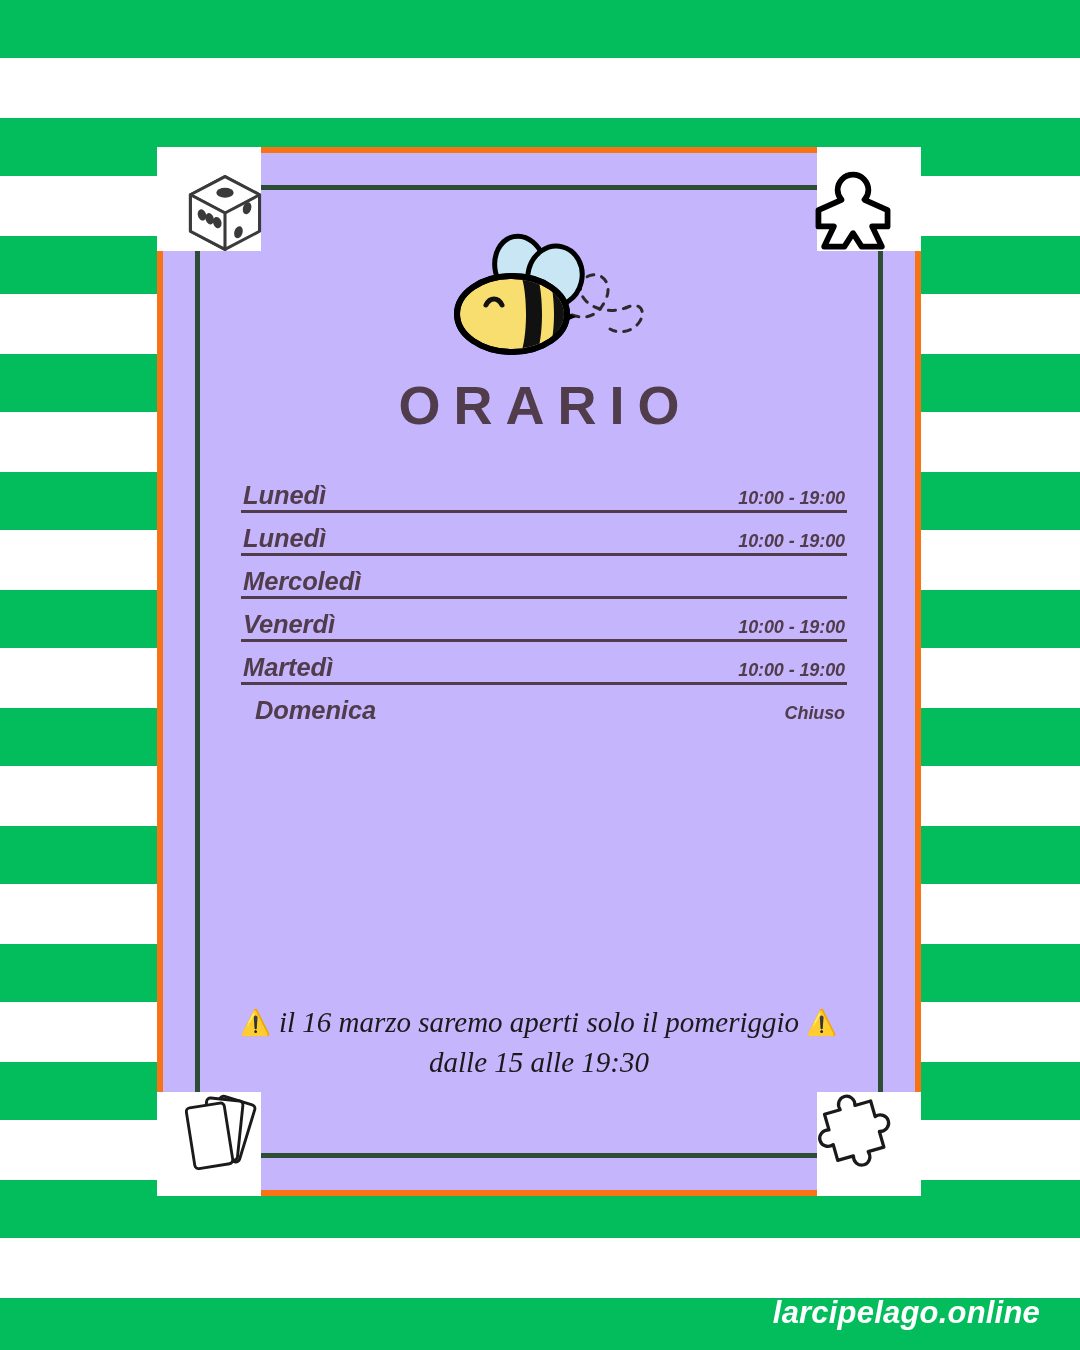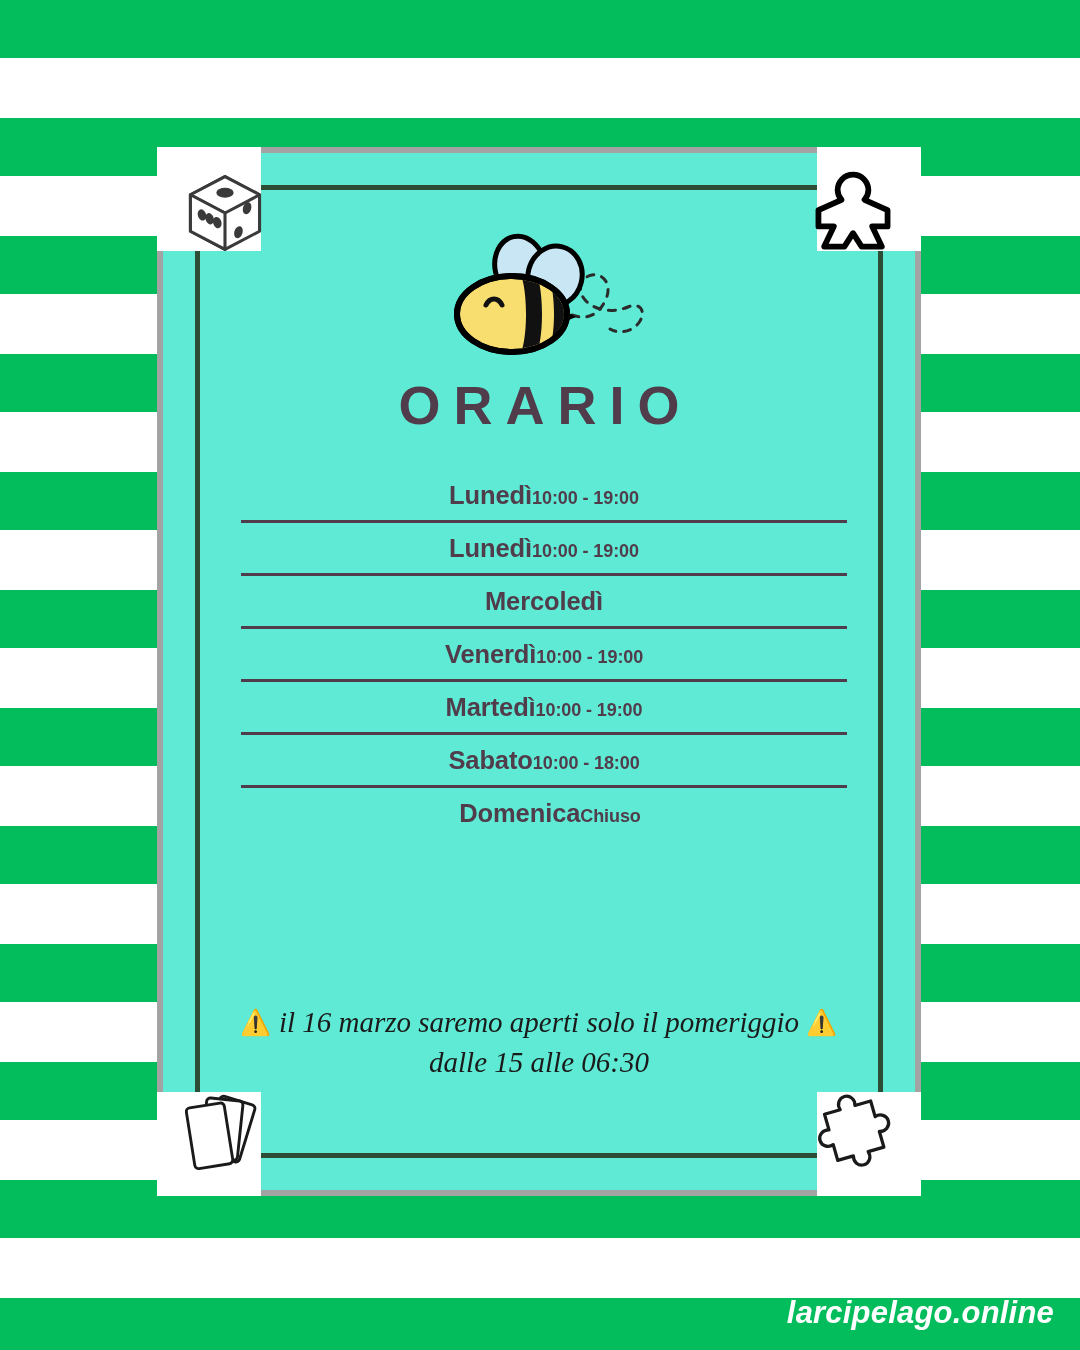--- a/index.html
+++ b/index.html
@@ -29,22 +29,22 @@
     z-index: 0;
   }
 
   
   #poster-card {
     position: absolute;
     left: 157px;
     top: 147px;
     width: 764px;
     height: 1049px;
-    background: #5eead4;
-    border: 6px solid #a3a3a3;
+    background: #c4b5fd;
+    border: 6px solid #f97316;
     box-sizing: border-box;
     z-index: 2;
   }
 
   
   #inner-frame {
     position: absolute;
     left: 32px;
     top: 32px;
     right: 32px;
@@ -105,23 +105,24 @@
   #schedule {
     position: absolute;
     left: 78px;
     right: 68px;
     top: 317px;
     z-index: 5;
   }
   .schedule-row {
     display: flex;
     align-items: baseline;
-    justify-content: center;
-    padding: 11px 2px 10px 2px;
+    justify-content: space-between;
+    padding: 11px 2px 0 2px;
     border-bottom: 3px solid #503c4a;
+    font-style: italic;
   }
   .schedule-row:last-child {
     border-bottom: none;
     margin-left: 12px;
   }
   .day-label {
     font-size: 25.5px;
     font-weight: bold;
     color: #503c4a;
     letter-spacing: -0.1px;
@@ -167,21 +168,21 @@
     display: flex;
     align-items: center;
     justify-content: flex-end;
   }
   #watermark-text {
     font-size: 31px;
     font-weight: bold;
     font-style: italic;
     color: #ffffff;
     letter-spacing: 0.2px;
-    margin-right: 26px;
+    margin-right: 40px;
     margin-top: 34px;
   }
 </style>
 </head>
 <body>
 
 <div id="stripes-bg"></div>
 
 <div id="footer-watermark">
   <span id="watermark-text">larcipelago.online</span>
@@ -282,33 +283,29 @@
     <div class="schedule-row">
       <span class="day-label">Venerdì</span>
       <span class="day-hours">10:00 - 19:00</span>
     </div>
 
     <div class="schedule-row">
       <span class="day-label">Martedì</span>
       <span class="day-hours">10:00 - 19:00</span>
     </div>
 
-    <div class="schedule-row">
-      <span class="day-label">Sabato</span>
-      <span class="day-hours">10:00 - 18:00</span>
-    </div>
 
     <div class="schedule-row">
       <span class="day-label">Domenica</span>
       <span class="day-hours">Chiuso</span>
     </div>
 
   </div>
 
   <div id="notice">
     <span class="warn">⚠️</span>
     <span>il 16 marzo saremo aperti solo il pomeriggio</span>
     <span class="warn">⚠️</span>
     <br>
-    <span>dalle 15 alle 06:30</span>
+    <span>dalle 15 alle 19:30</span>
   </div>
 
 </div>
 
 </body></html>

